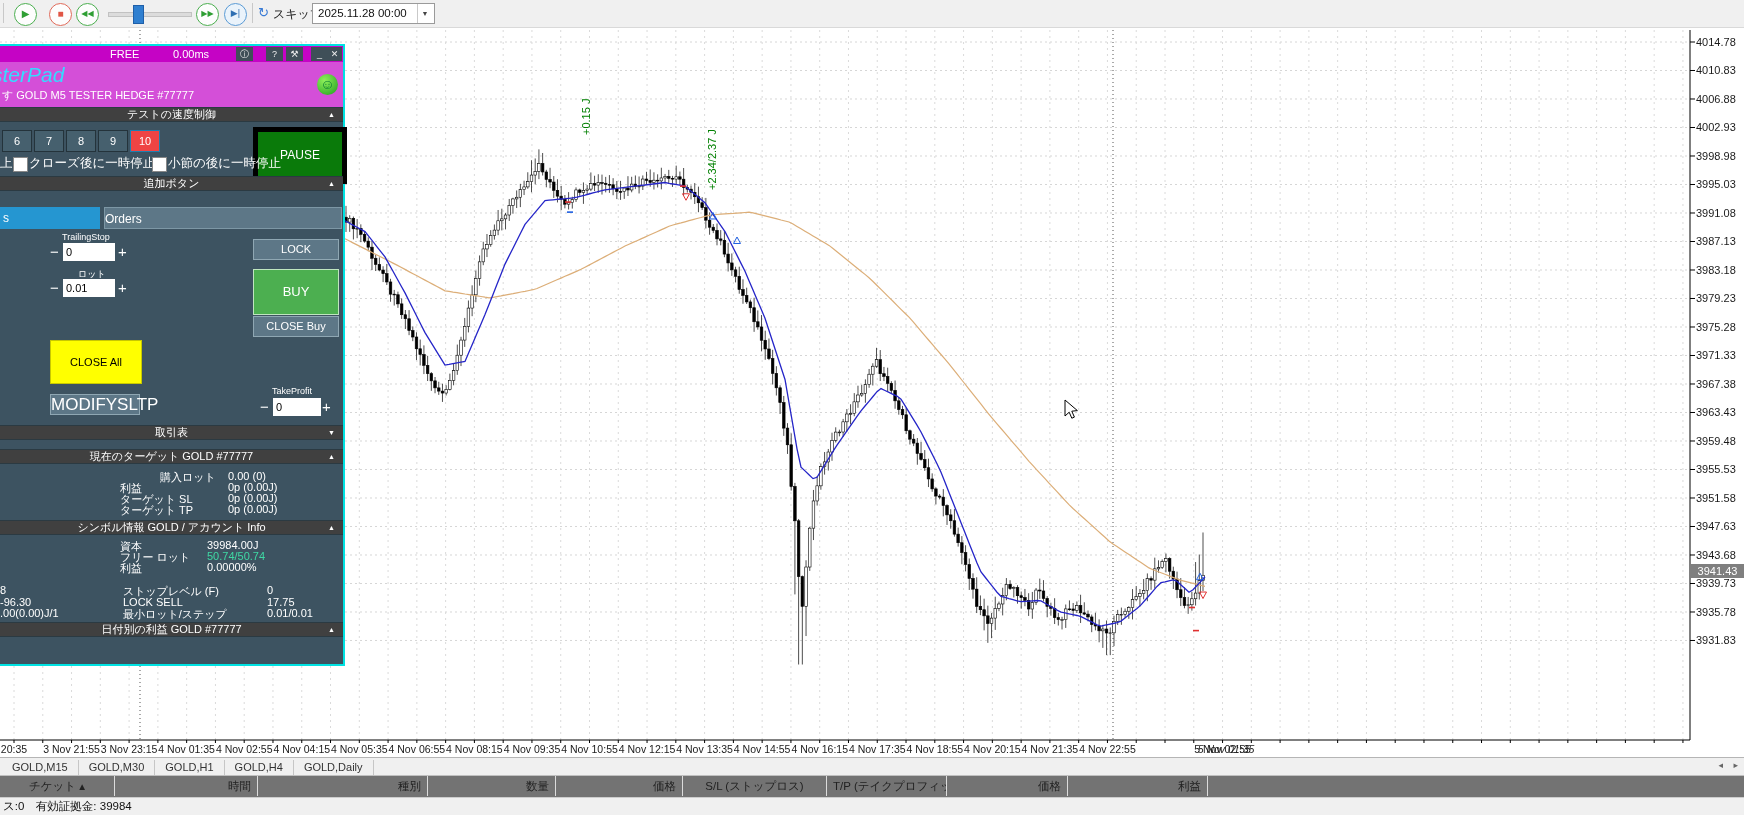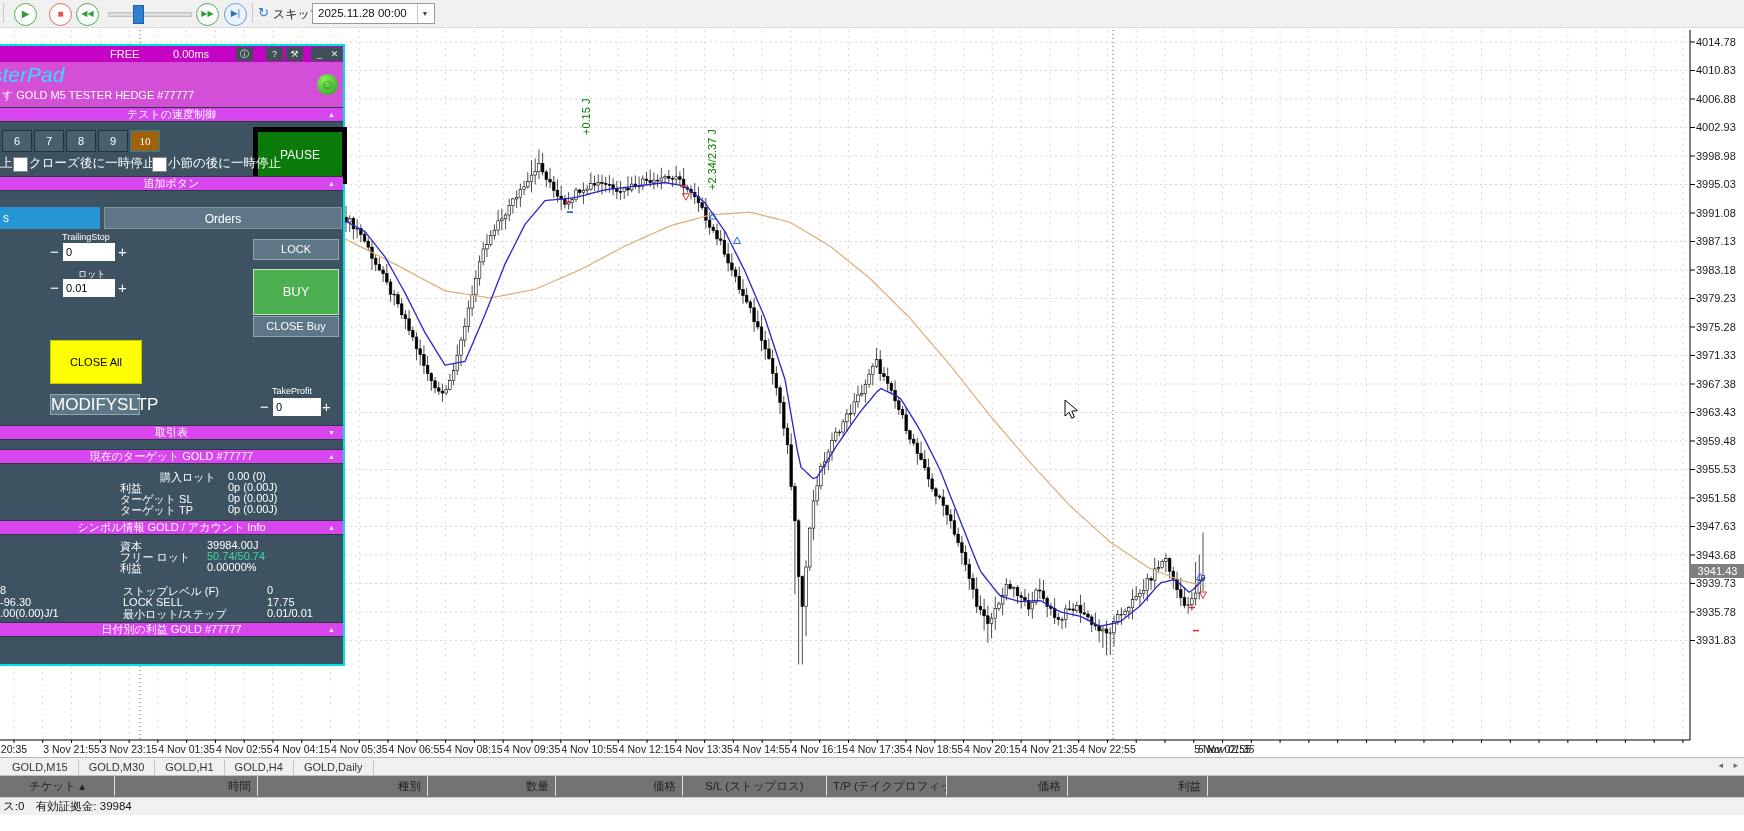--- a/index.html
+++ b/index.html
@@ -46,31 +46,31 @@
   #ptitlebar{left:0;top:0;width:343px;height:16px;background:#c503c5;}
   #ptitlebar span{font-size:11px;color:#fff;line-height:16px;}
   .hbtn{top:1px;width:17px;height:14px;background:#3f4f58;color:#eee;font-size:9px;text-align:center;
         line-height:14px;}
   #pbrand{left:0;top:16px;width:343px;height:45px;background:#d44fd8;}
   #brandtitle{left:-8px;top:1px;font-size:21px;color:#35dcff;font-style:italic;}
   #brandsub{left:2px;top:26px;font-size:11px;color:#fff;}
   #smiley{left:317px;top:12px;width:21px;height:21px;border-radius:50%;
           background:radial-gradient(circle at 35% 30%,#8ef05a,#1f9e1f);color:#073;font-size:14px;
           text-align:center;line-height:21px;}
-  .sechdr{left:0;width:343px;height:13px;background:#d946ef;font-size:11px;color:#fff;text-align:center;
+  .sechdr{left:0;width:343px;height:13px;background:#404040;font-size:11px;color:#fff;text-align:center;
           line-height:13px;border-top:1px solid #2b3a42;border-bottom:1px solid #2b3a42;}
   .sechdr .arr{position:absolute;right:8px;top:0;font-size:7px;line-height:13px;color:#fff;}
   .spdbtn{top:84px;width:28px;height:20px;background:#46606e;border:1px solid #24333b;color:#fff;
           font-size:11px;text-align:center;line-height:20px;}
-  .spdbtn.active{background:#a16207;border-color:#1d7fb0;font-family:Liberation Serif, serif;}
+  .spdbtn.active{background:#ef4444;border-color:#1d7fb0;}
   #pausebtn{left:253px;top:81px;width:84px;height:47px;background:#0a7a0a;border:5px solid #000000;
             color:#fff;font-size:12px;text-align:center;line-height:47px;}
   .chk{top:111px;width:13px;height:13px;background:#fff;border:1px solid #888;}
   .chklbl{top:109px;font-size:12.5px;color:#fff;white-space:nowrap;}
-  .ptab{top:161px;height:22px;font-size:12px;text-align:center;line-height:22px;color:#fff;}
+  .ptab{top:161px;height:22px;font-size:12px;line-height:22px;color:#fff;}
   #ptabL{left:0;width:100px;background:#2596d1;text-align:left;padding-left:3px;box-sizing:border-box;}
   #ptabR{left:104px;width:238px;background:#5d7787;border:1px solid #7d97a5;box-sizing:border-box;}
   .fieldlbl{font-size:9px;color:#fff;white-space:nowrap;}
   .spin{font-size:15px;color:#fff;}
   .numinput{height:16px;border:1px solid #fff;background:#fff;color:#000;font-size:11px;padding:0 2px;
             font-family:"Liberation Sans",sans-serif;}
   .graybtn{background:#5d7787;border:1px solid #8fa7b3;color:#fff;font-size:11px;text-align:center;}
   #buybtn{left:253px;top:223px;width:84px;height:44px;background:#4caf50;border:1px solid #bfe5bf;
           color:#fff;font-size:13px;text-align:center;line-height:44px;}
   #closeall{left:50px;top:294px;width:90px;height:42px;background:#ffff00;border:1px solid #c8c800;

